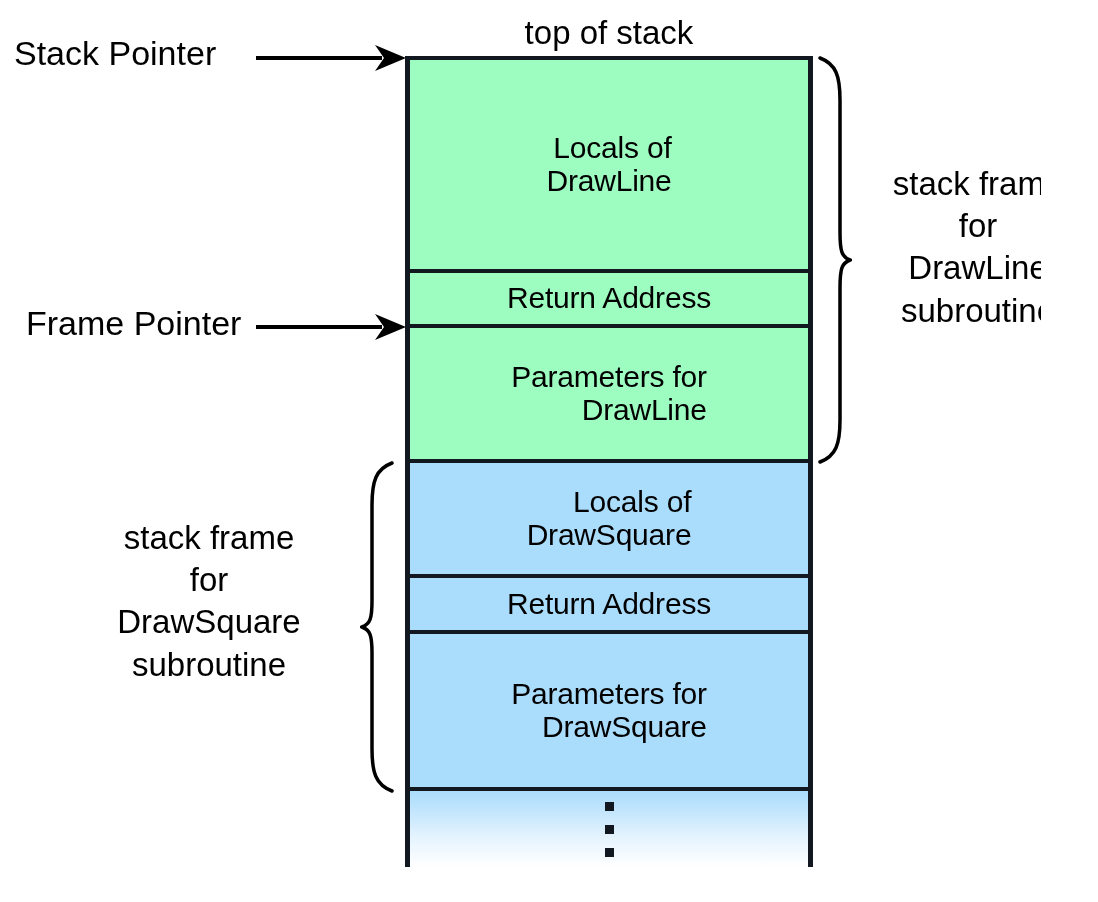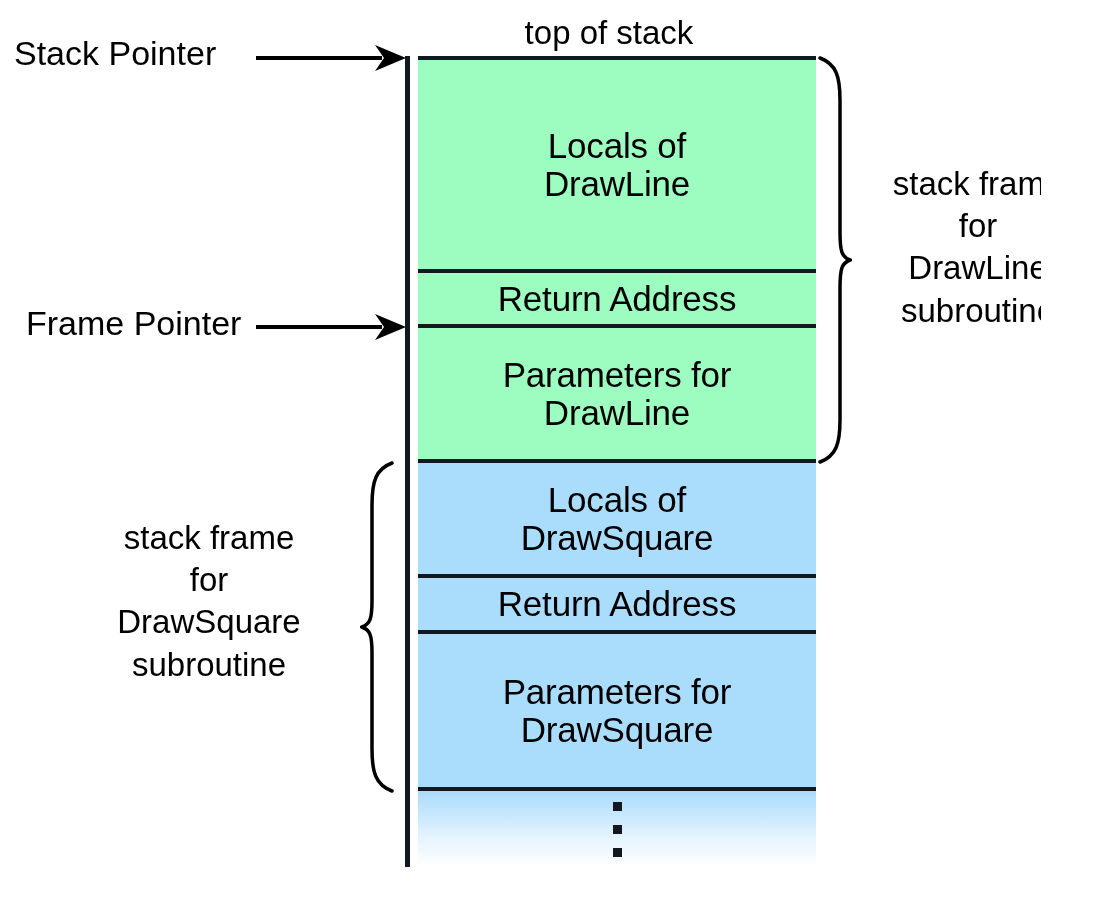--- a/index.html
+++ b/index.html
@@ -26,29 +26,29 @@
     top: 56px;
     width: 408px;
     height: 811px;
     box-sizing: border-box;
     border-left: 5px solid #111820;
     border-right: 5px solid #111820;
   }
 
   .stack-cell {
     position: absolute;
-    left: 8px;
+    left: 0;
     width: 100%;
     box-sizing: border-box;
     display: flex;
     align-items: center;
     justify-content: center;
-    text-align: center;
+    text-align: right;
     line-height: 1.08;
-    font-size: 35px;
+    font-size: 30px;
     letter-spacing: -0.2px;
     white-space: pre-line;
   }
   .cell-green { background: #9dfcc0; }
   .cell-blue  { background: #aadcfc; }
   .ln-top     { border-top: 4px solid #111820; }
   .ln-bot     { border-bottom: 4px solid #111820; }
 
   
   #cell-ellipsis {

